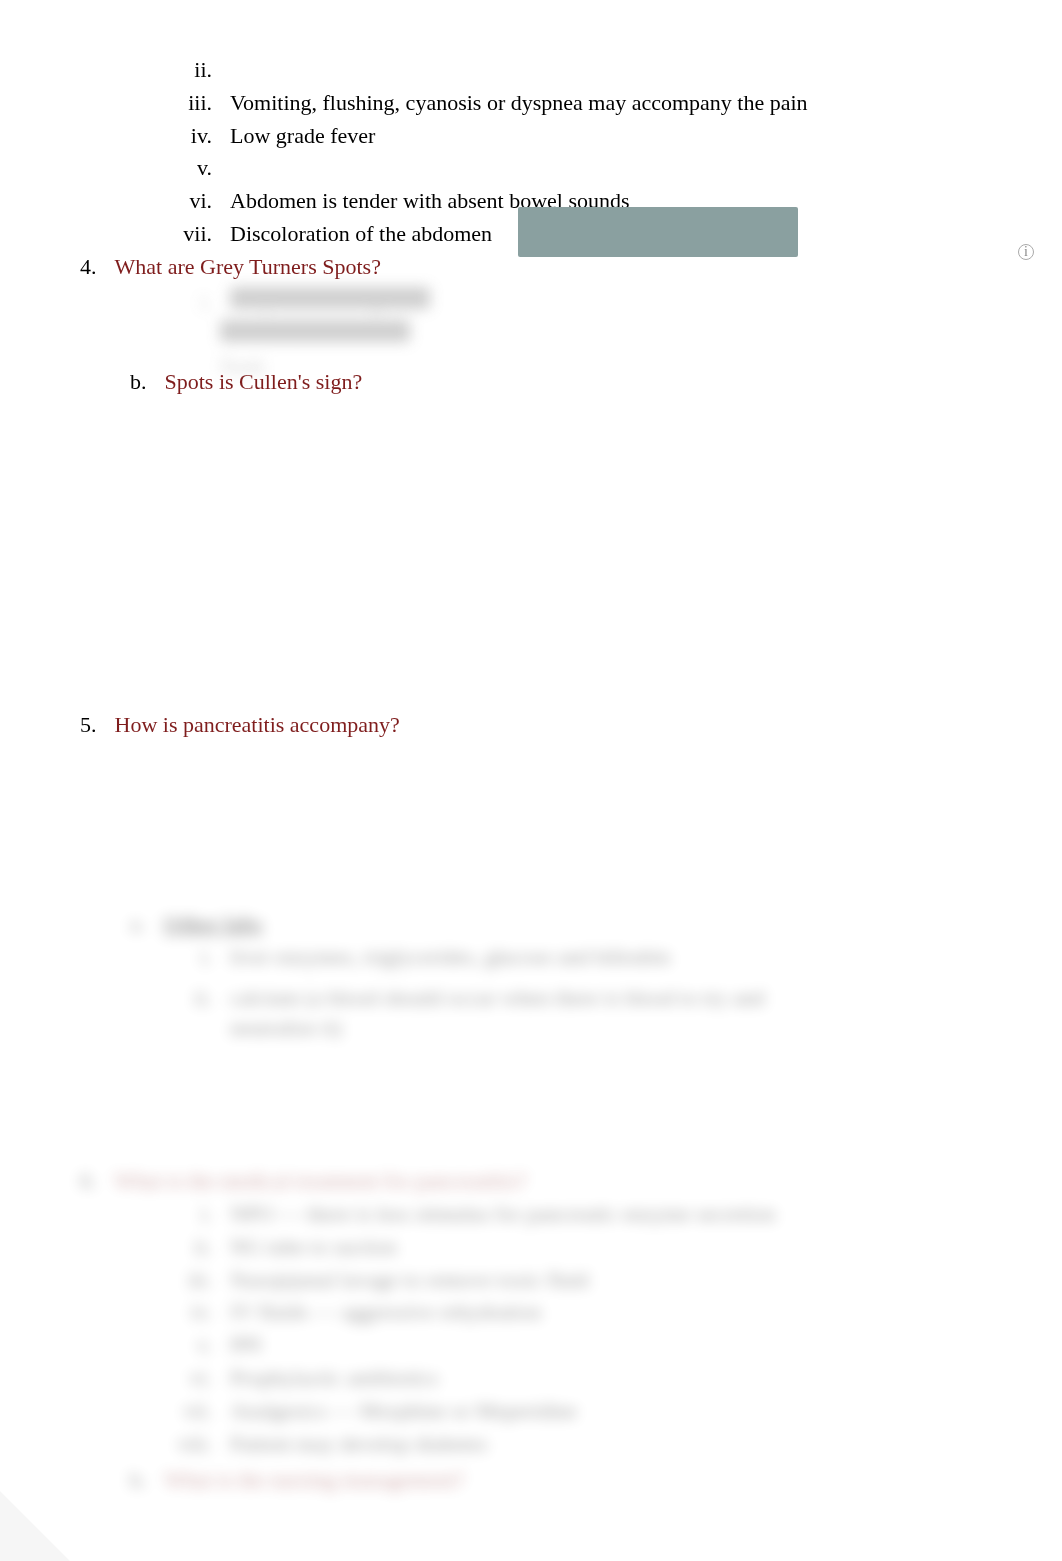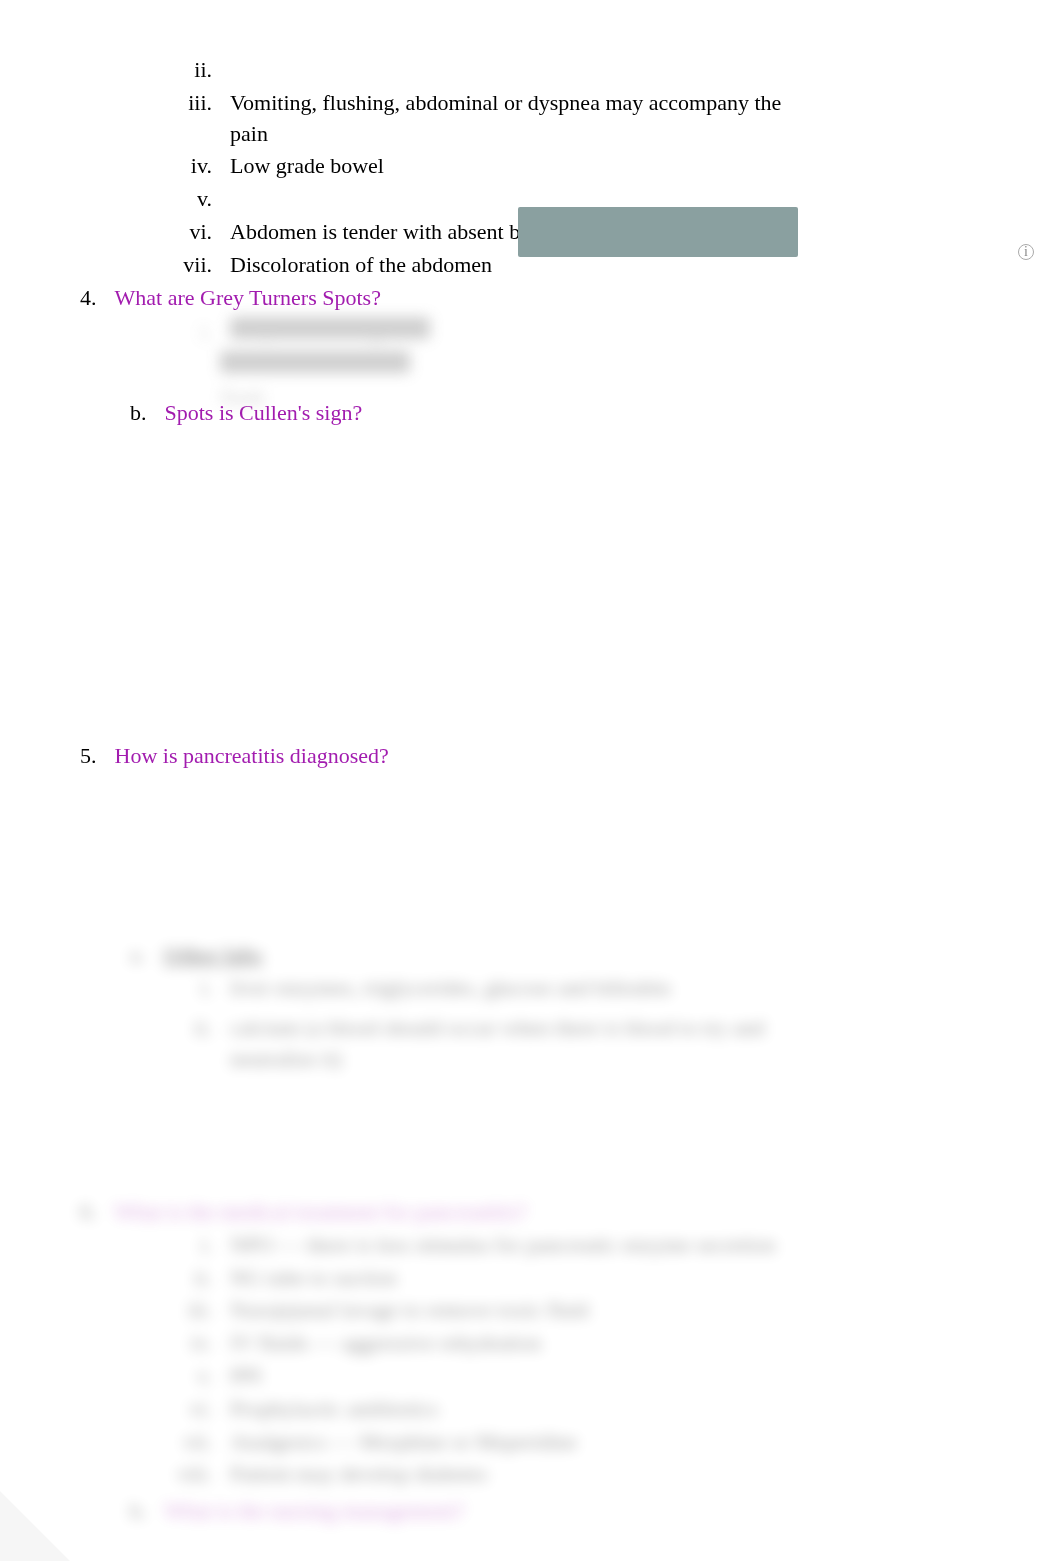--- a/index.html
+++ b/index.html
@@ -12,21 +12,21 @@
       background: #fff;
       width: 1062px;
       height: 1561px;
       position: relative;
       color: #000;
       font-size: 22px;
       line-height: 1.4;
       padding-top: 55px;
     }
     .purple {
-      color: #a21caf;
+      color: #7f1d1d;
     }
     .content {
       padding-left: 80px;
       padding-right: 28px;
     }
     .roman-list {
       list-style: none;
       margin-left: 95px;
     }
     .roman-list > li {
@@ -130,25 +130,25 @@
 <body>
 
 <div class="content">
 
   <ul class="roman-list">
     <li>
       <span class="marker">ii.</span>
     </li>
     <li>
       <span class="marker">iii.</span>
-      <span class="txt">Vomiting, flushing, abdominal or dyspnea may accompany the pain</span>
+      <span class="txt">Vomiting, flushing, cyanosis or dyspnea may accompany the pain</span>
     </li>
     <li>
       <span class="marker">iv.</span>
-      <span class="txt">Low grade bowel</span>
+      <span class="txt">Low grade fever</span>
     </li>
     <li>
       <span class="marker">v.</span>
     </li>
     <li>
       <span class="marker">vi.</span>
       <span class="txt">Abdomen is tender with absent bowel sounds</span>
     </li>
     <li>
       <span class="marker">vii.</span>
@@ -179,21 +179,21 @@
       <span class="marker">b.</span>
       <span class="purple">Spots is Cullen's sign?</span>
     </li>
   </ul>
 
   <div style="height:310px;"></div>
 
   <ul class="num-list">
     <li>
       <span class="marker">5.</span>
-      <span class="purple">How is pancreatitis diagnosed?</span>
+      <span class="purple">How is pancreatitis accompany?</span>
     </li>
   </ul>
 
   <div style="height:160px;"></div>
 
   <div class="blur-section">
     <ul class="sub-alpha">
       <li>
         <span class="marker">a.</span>
         <span style="font-weight:bold; text-decoration:underline;">Other labs</span>

